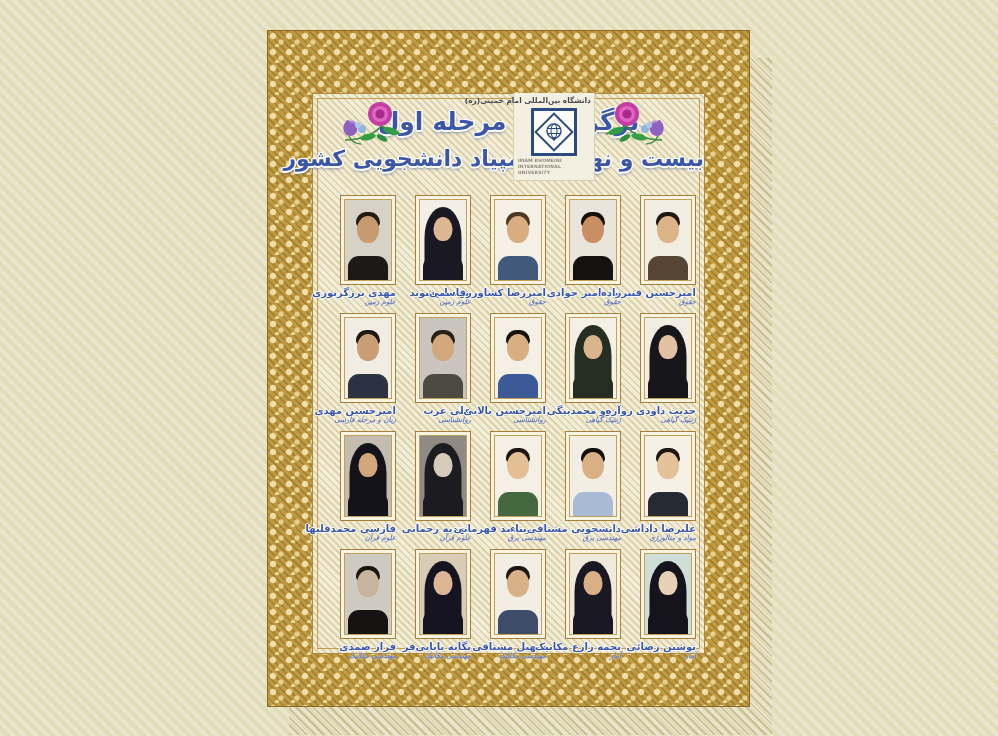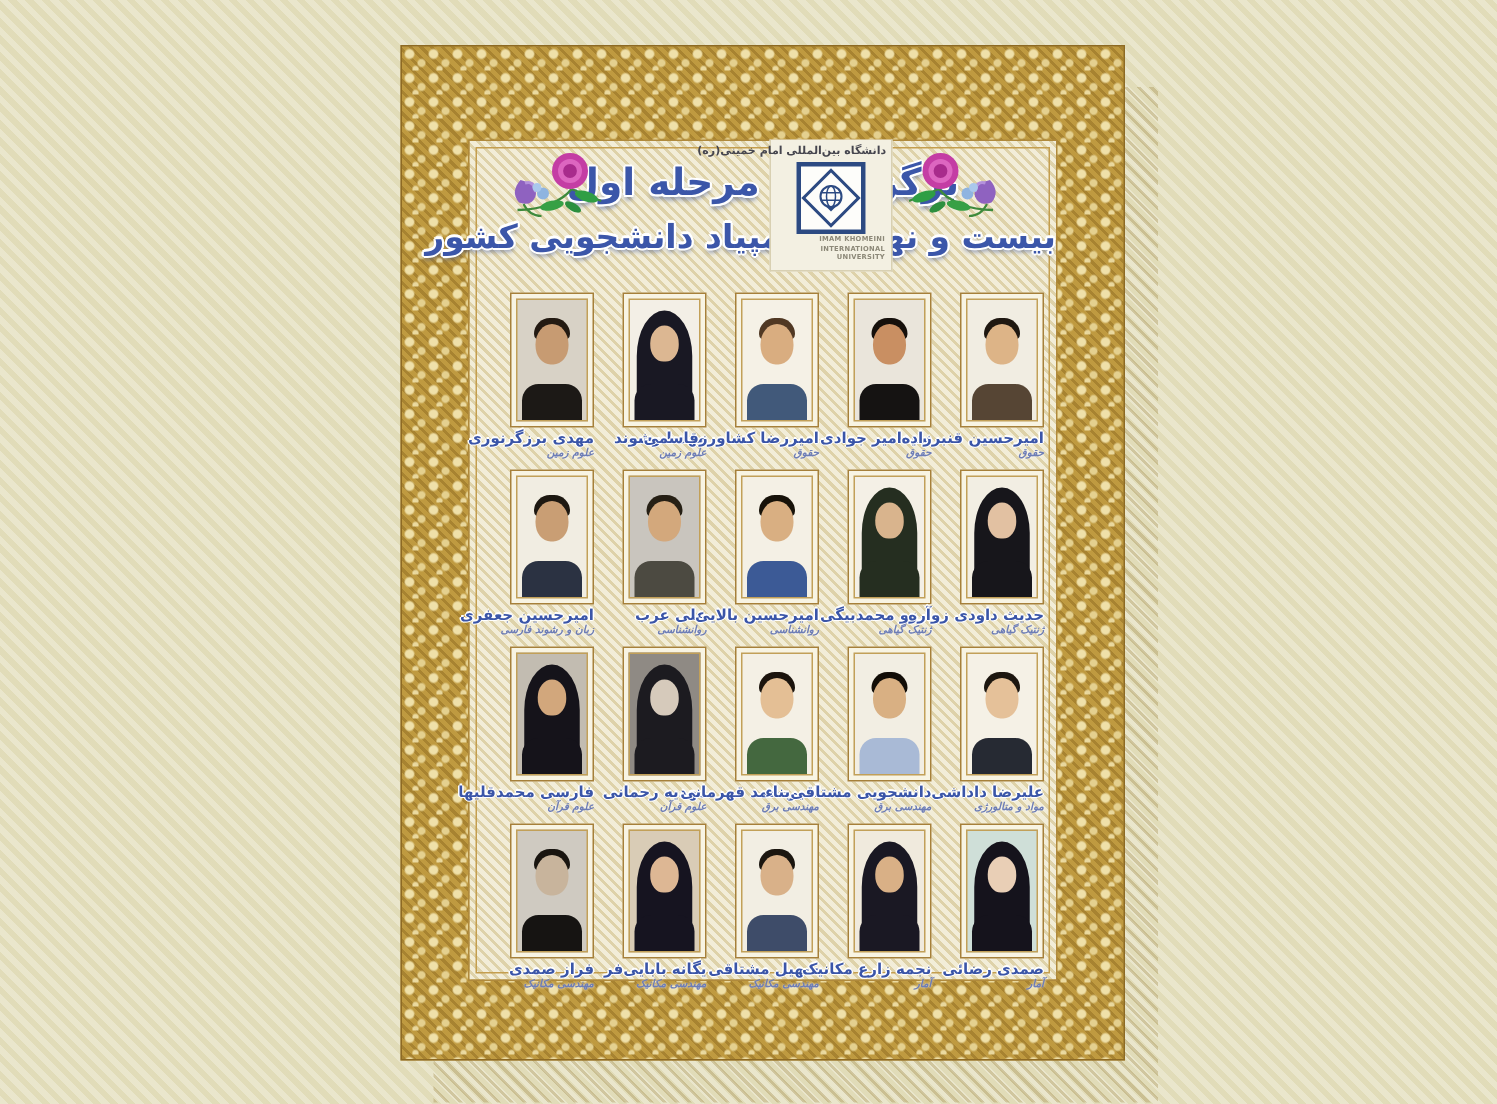--- a/index.html
+++ b/index.html
@@ -24,21 +24,21 @@
     background-size:16px 16px,16px 16px,16px 16px,auto;}
 
   
   .panel{position:absolute;left:44px;top:62px;width:391px;height:559px;
     border:1px solid #b08a3c;
     background:repeating-linear-gradient(45deg,#f2edd8 0 3px,#ded2a9 3px 5px);}
   .panel::before{content:"";position:absolute;inset:4px;border:1px solid #c49e4e;pointer-events:none;}
 
   
   .plaque{position:absolute;left:200px;top:-1px;width:80px;height:87px;
-    background:#f3f0e2;border:1px solid #d8d0b2;border-top:none;text-align:right;z-index:5;}
+    background:#f3f0e2;border:1px solid #d8d0b2;border-top:none;text-align:left;z-index:5;}
   .callig{font-size:8px;color:#45454e;direction:rtl;line-height:9px;padding-top:3px;
     font-weight:bold;transform:scale(.92);white-space:nowrap;}
   .logo-square{position:relative;width:40px;height:42px;margin:3px auto 1px auto;
     background:#fdfdfa;border:3px solid #2c4a82;}
   .logo-diamond{position:absolute;left:50%;top:50%;width:24px;height:24px;
     transform:translate(-50%,-50%) rotate(45deg);border:2px solid #2c4a82;}
   .logo-globe{position:absolute;left:50%;top:50%;transform:translate(-50%,-50%);}
   .caption{font-size:5px;line-height:6px;color:#8c8878;font-weight:bold;letter-spacing:.2px;
     transform:scale(.9);}
 
@@ -203,22 +203,22 @@
 
       <div class="cell">
         <div class="frame">
           <div class="photo male" style="--bg: #f1ede2; --skin: #c99e74; --hair: #1d1811; --shirt: #2b3242;">
 
             <div class="av body"></div>
             <div class="av hair"></div>
             <div class="av head"></div>
           </div>
         </div>
-        <div class="sname">امیرحسین جعفری</div>
-        <div class="sfield">زبان و رشوند فارسی</div>
+        <div class="sname">امیرحسین مهدی</div>
+        <div class="sfield">زبان و مرحله فارسی</div>
       </div>
 
       <div class="cell">
         <div class="frame">
           <div class="photo male" style="--bg: #c9c5be; --skin: #d3a87c; --hair: #262015; --shirt: #4c4a41;">
 
             <div class="av body"></div>
             <div class="av hair"></div>
             <div class="av head"></div>
           </div>
@@ -385,19 +385,19 @@
 
       <div class="cell">
         <div class="frame">
           <div class="photo female" style="--bg: #cfdfd8; --skin: #e9cfb6; --hair: #15131c; --shirt: #15131c;">
             <div class="av hijab"></div>
             <div class="av body"></div>
 
             <div class="av head"></div>
           </div>
         </div>
-        <div class="sname">صمدی رضائی</div>
+        <div class="sname">نوشین رضائی</div>
         <div class="sfield">آمار</div>
       </div>
 
     </div>
   </div>
 </div>
 
 </body></html>

